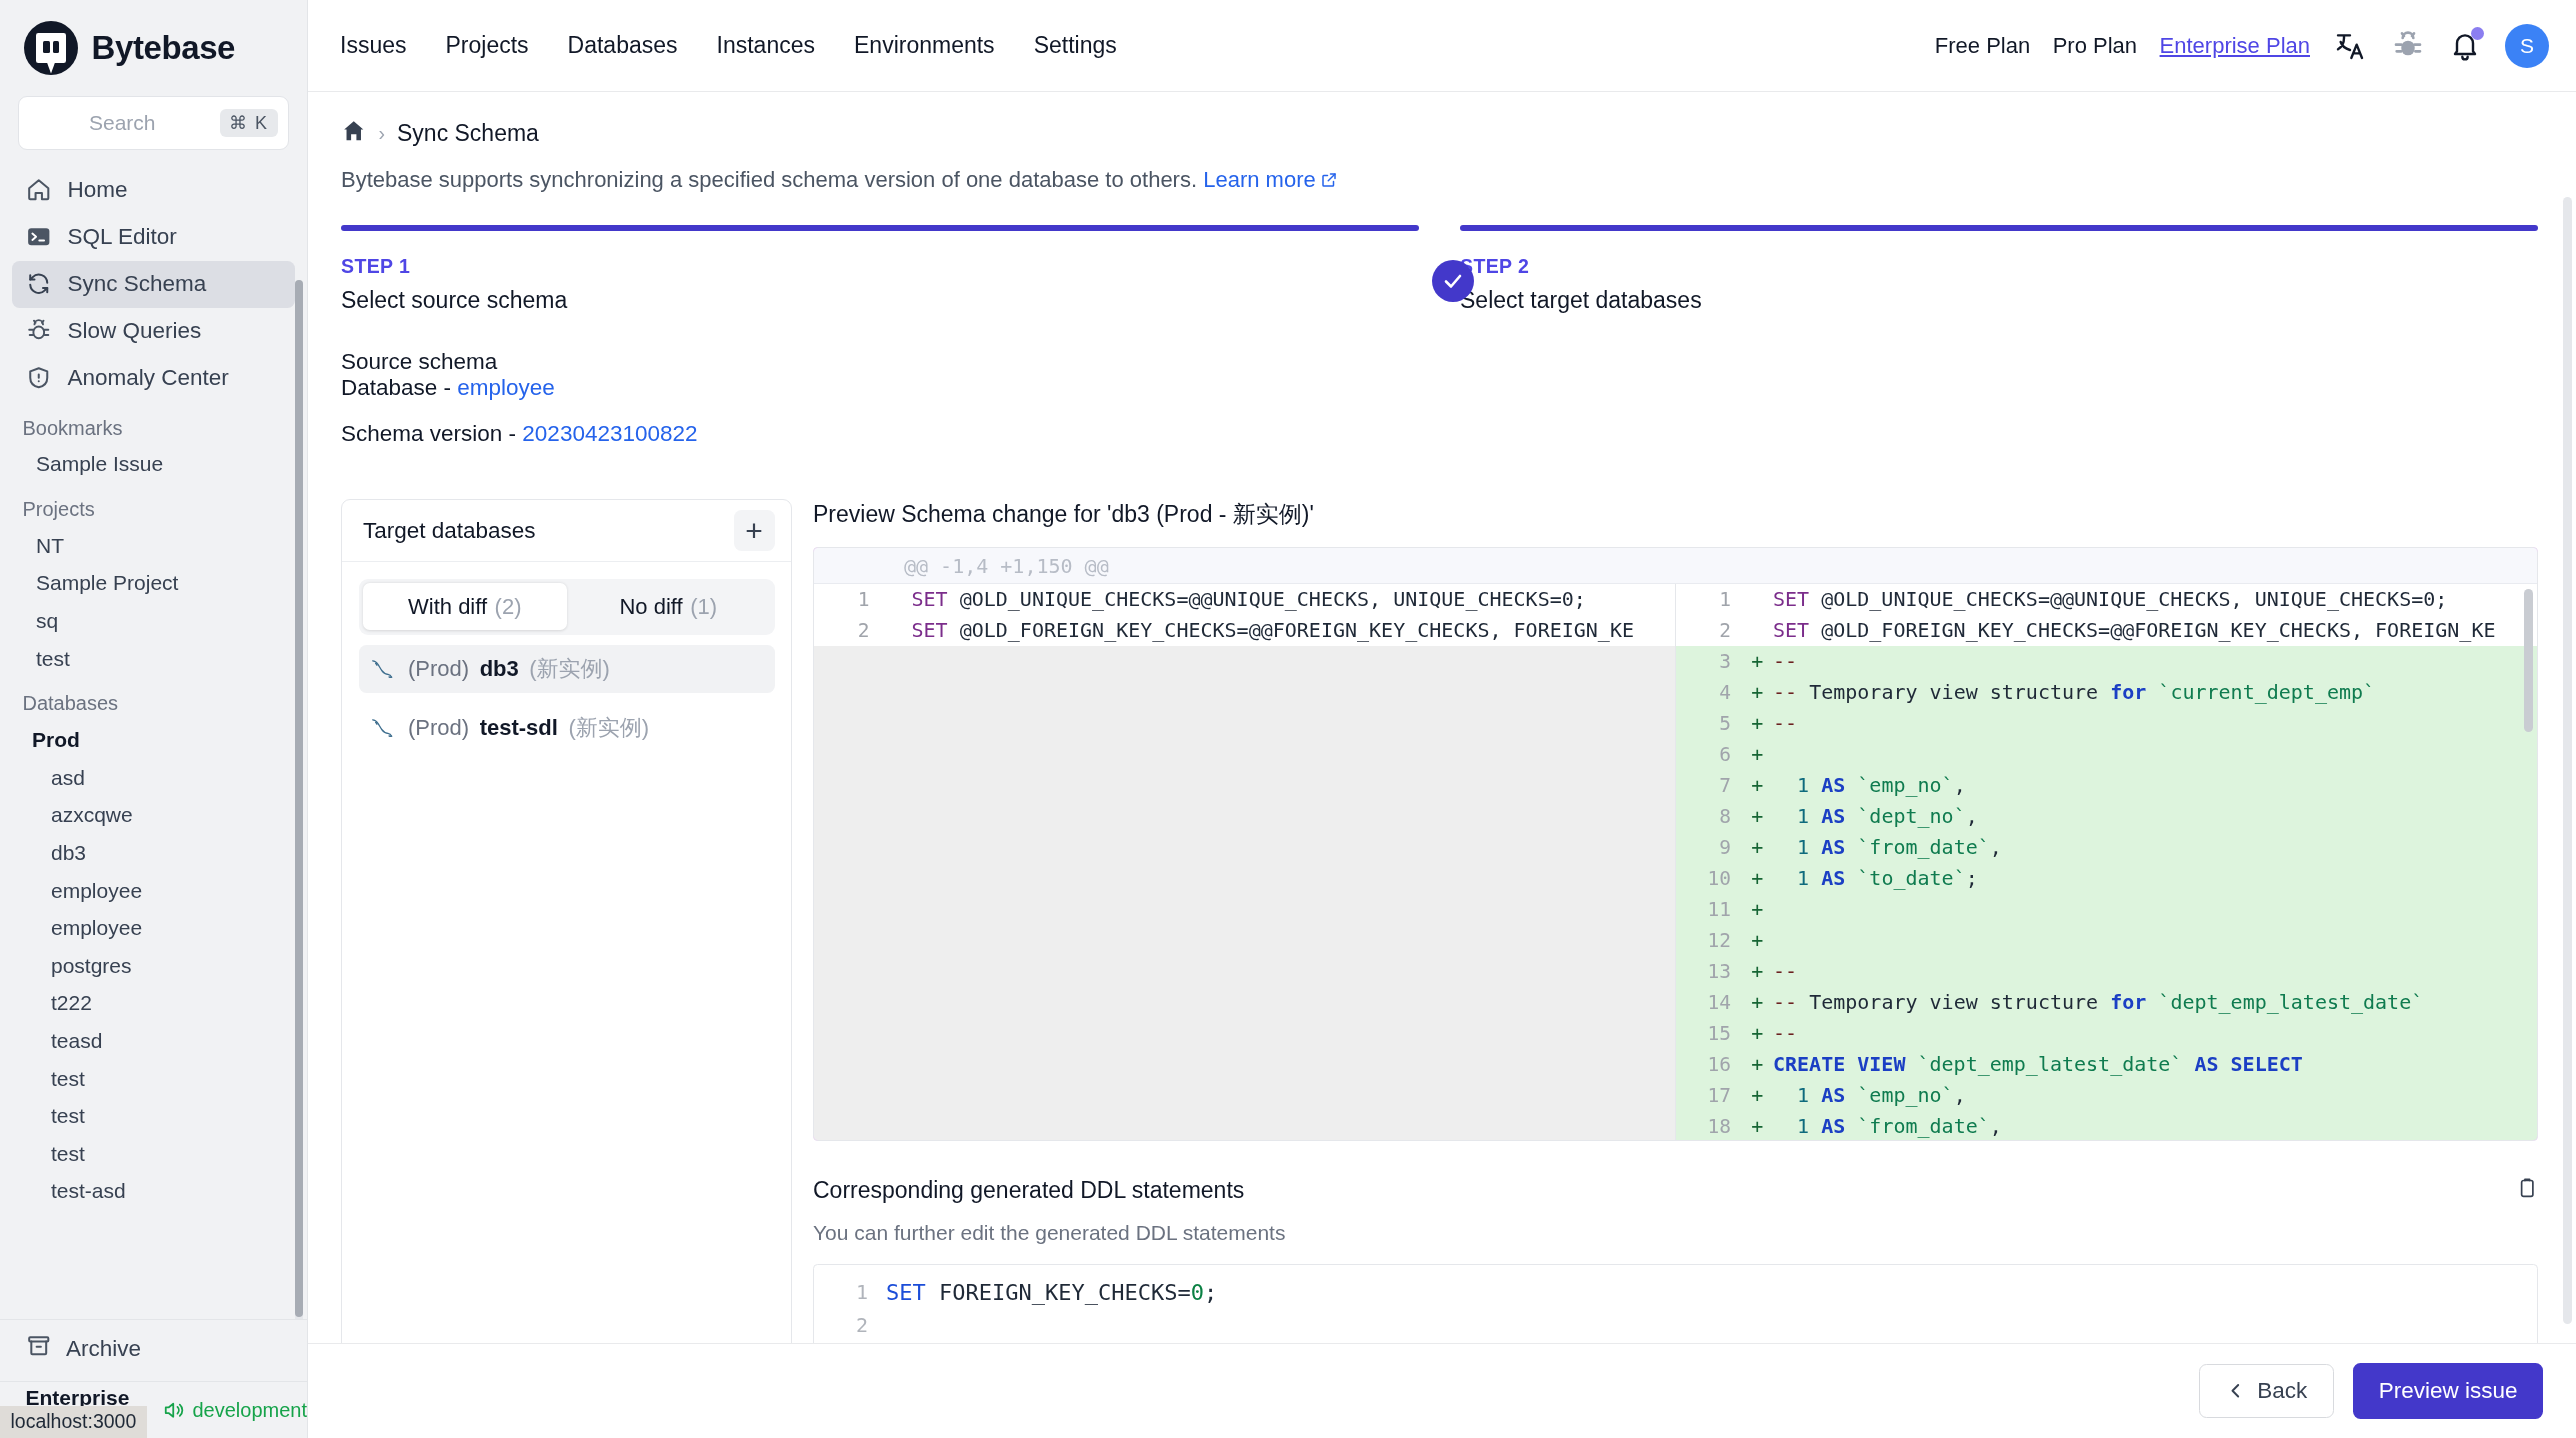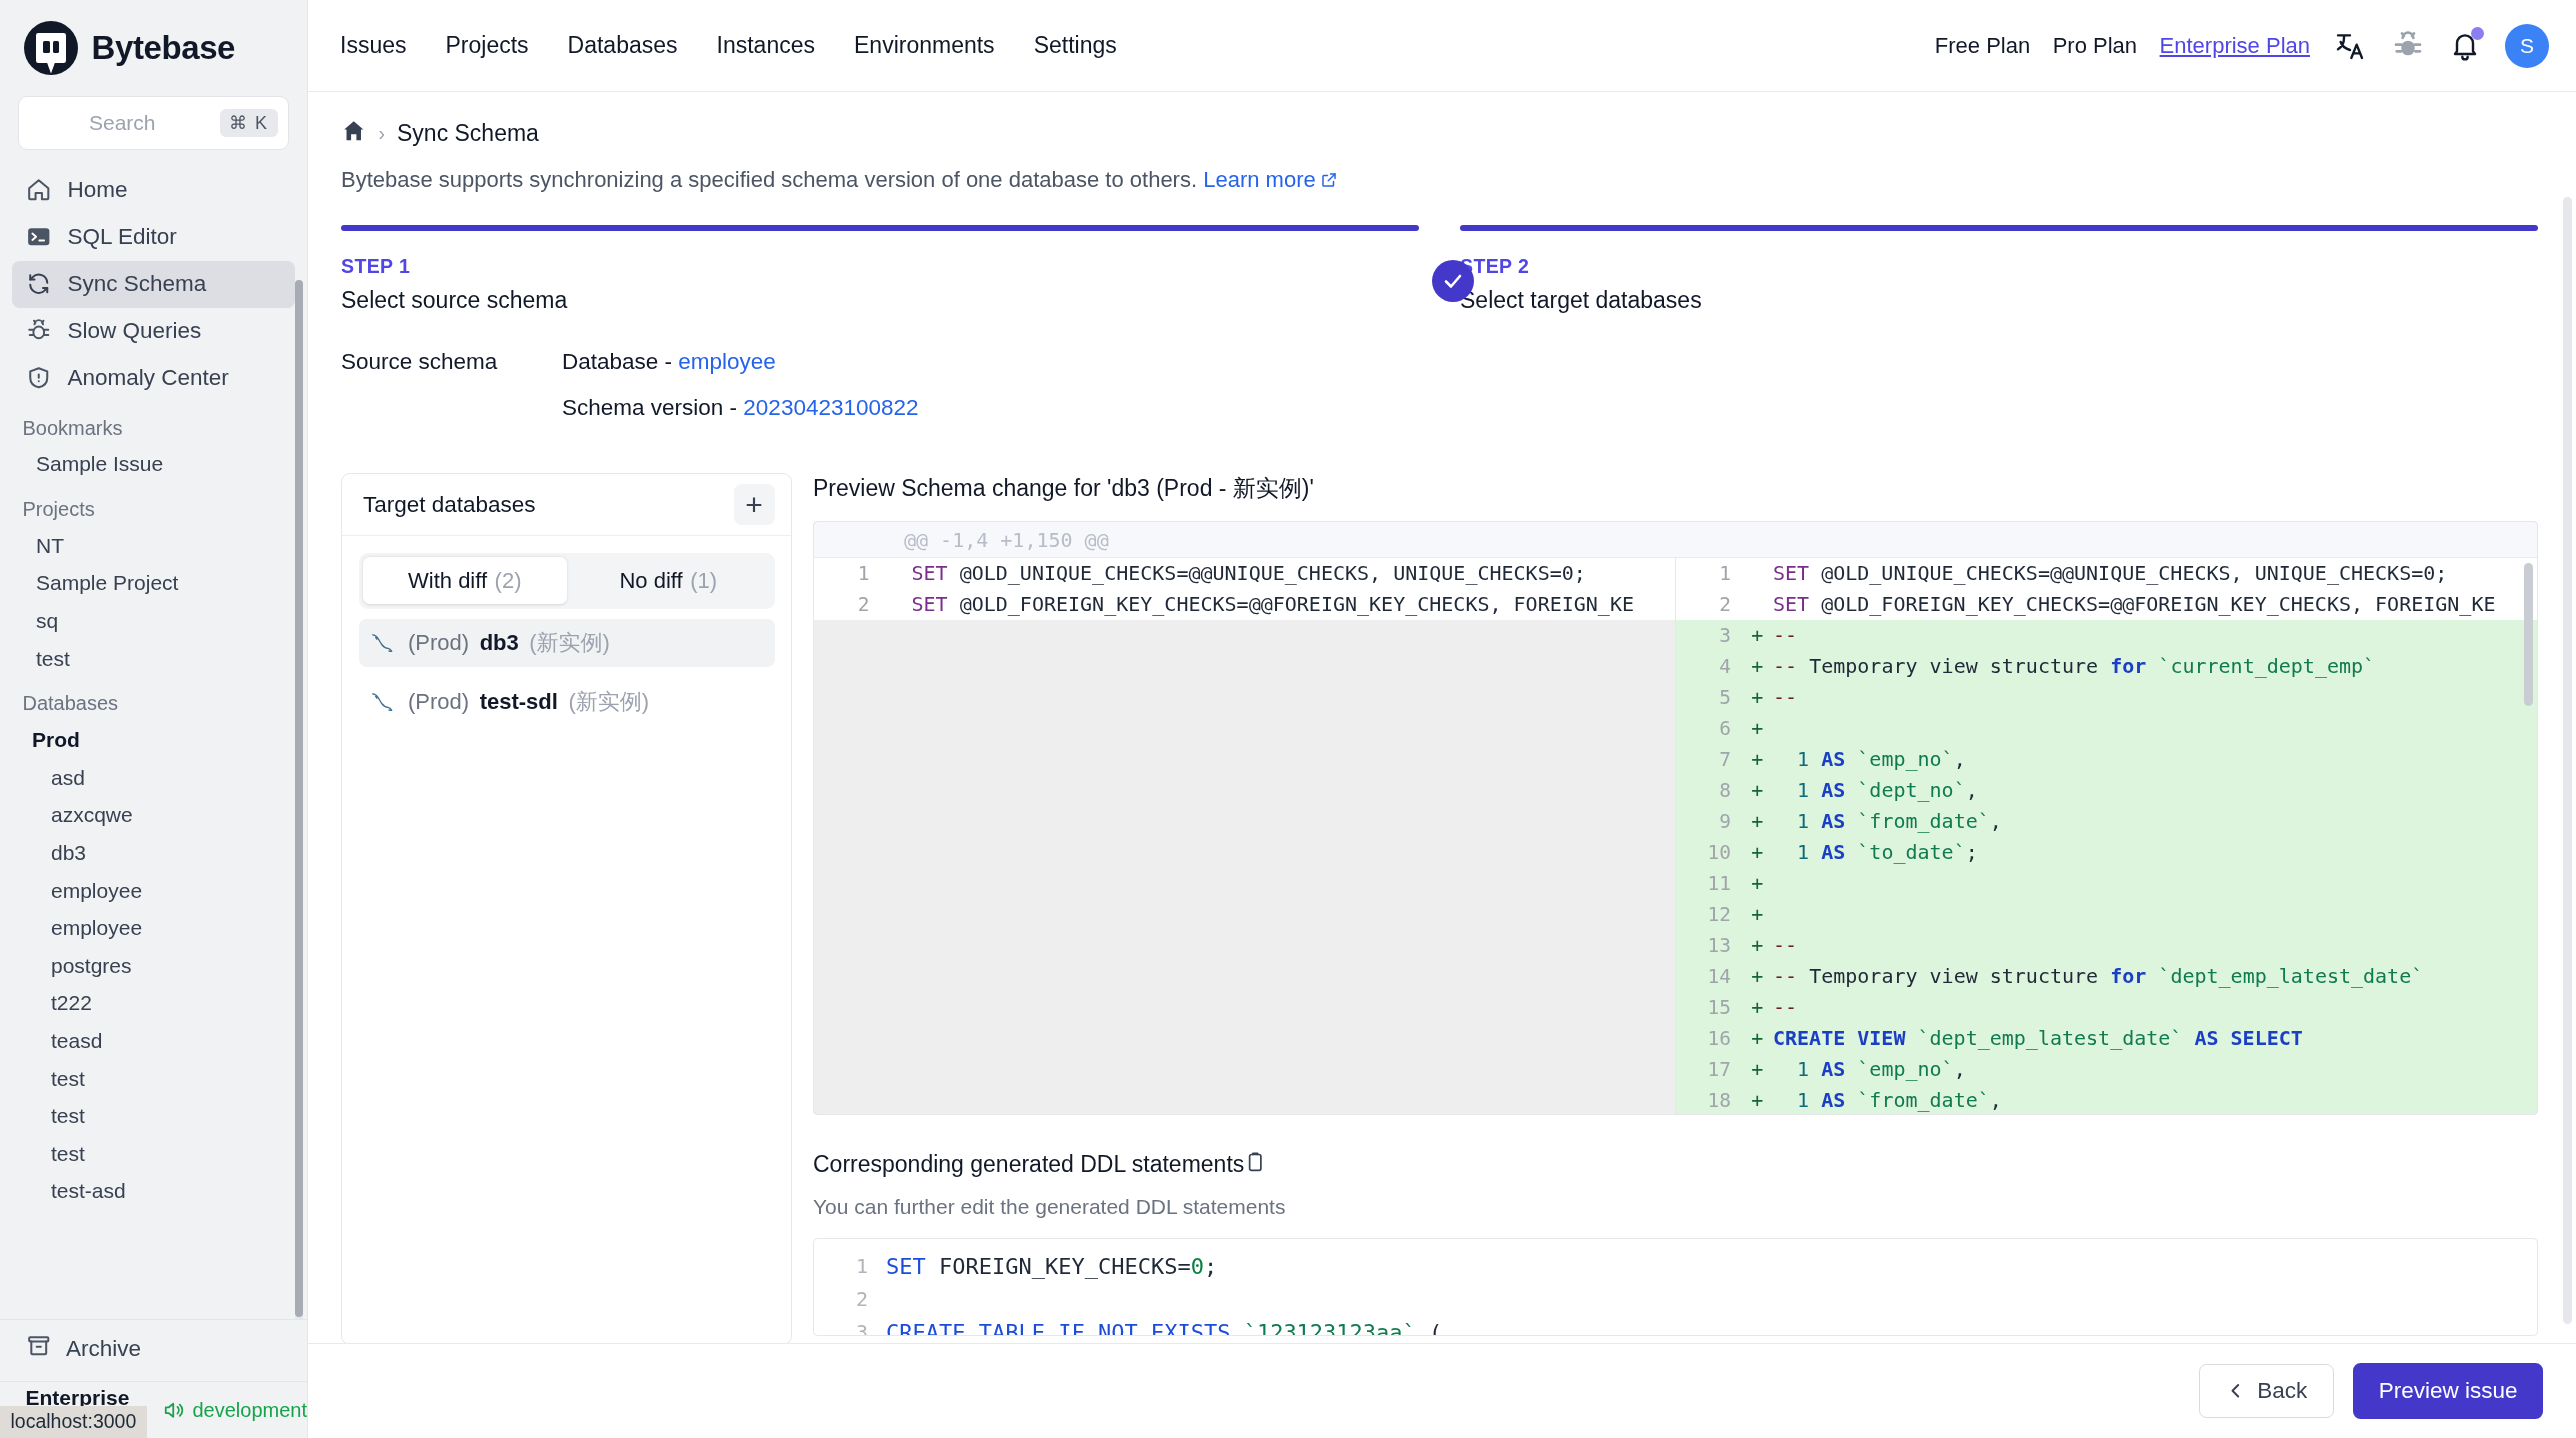--- a/index.html
+++ b/index.html
@@ -121,21 +121,21 @@
   .step { flex: 1; position: relative; }
   .step .bar { height: 6px; background: #4338ca; border-radius: 3px; }
   .step .lbl { margin-top: 24px; font-size: 19.5px; font-weight: bold; color: #4f46e5; letter-spacing: 0.4px; }
   .step .desc { margin-top: 9px; font-size: 23px; color: #111827; }
   .step-check {
     position: absolute; left: 1091px; top: 35px; width: 42px; height: 42px; border-radius: 50%;
     background: #4338ca; display: flex; align-items: center; justify-content: center;
   }
   .step-check svg { width: 24px; height: 24px; }
 
-  .source-row { display: flex; margin-top: 35px; gap: 0; font-size: 22.5px; align-items: flex-start; }
+  .source-row { display: flex; margin-top: 35px; gap: 0; font-size: 22.5px; align-items: flex-start; flex-direction: column; }
   .src-label { width: 221px; color: #111827; }
   .src-cols { display: flex; gap: 0; }
   .src-col { width: 255px; }
   .src-col .line { margin-bottom: 19.5px; color: #111827; white-space: nowrap; }
   .src-col.wide { width: 376px; }
   .lnk { color: #2563eb; cursor: pointer; }
 
   .panels { display: flex; gap: 0; margin-top: 33px; align-items: flex-start; }
 
   .target-panel {
@@ -205,21 +205,21 @@
   .kw { color: #7b2d8b; }
   .kw2 { color: #1b3fc4; font-weight: bold; }
   .cm { color: #6b2020; }
   .ident { color: #0f7b4f; }
   .num { color: #0e6a7d; }
   .diff-scroll {
     position: absolute; right: 3.8px; top: 41px; width: 9px; height: 143px;
     background: #c9ccd2; border-radius: 4.5px;
   }
 
-  .ddl-title-row { display: flex; align-items: center; gap: 0; margin-top: 35px; }
+  .ddl-title-row { display: flex; align-items: center; gap: 0; margin-top: 35px; justify-content: space-between; }
   .ddl-title { font-size: 23px; color: #111827; }
   .ddl-sub { margin-top: 15px; font-size: 21px; color: #6b7280; }
   .ddl-editor {
     margin-top: 19.5px; border: 1.5px solid #e5e7eb; border-radius: 4.5px;
     background: #ffffff; height: 98px; overflow: hidden; padding-top: 10.5px;
   }
   .eline { display: flex; height: 33px; align-items: center;
            font-family: "DejaVu Sans Mono", monospace; font-size: 22px; white-space: pre; }
   .enum { width: 72px; flex: 0 0 72px; text-align: right; padding-right: 18px; color: #b0b4bb; font-size: 20px; }
   .ekw { color: #1b4dd8; }

